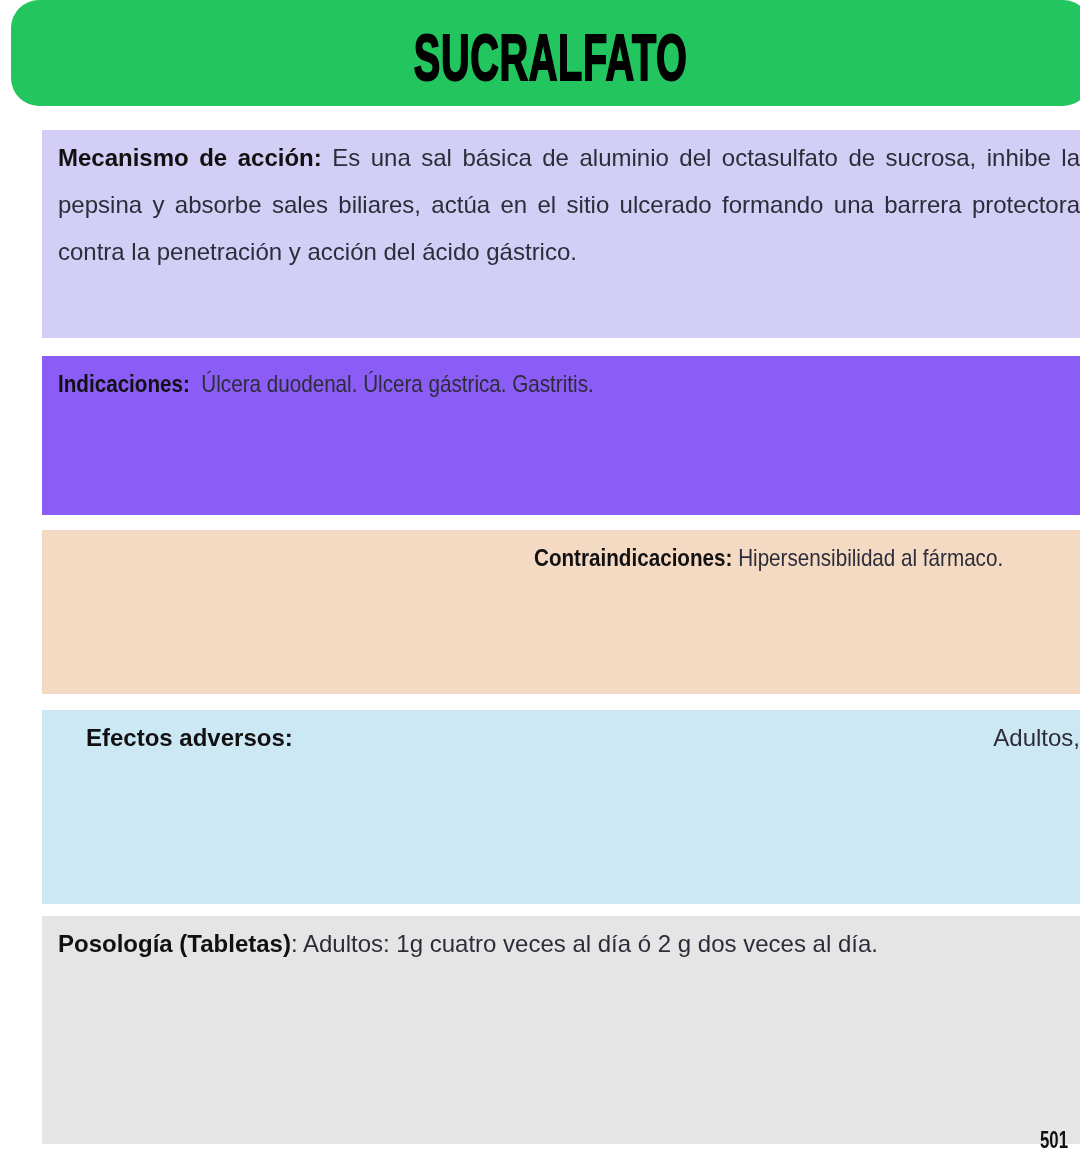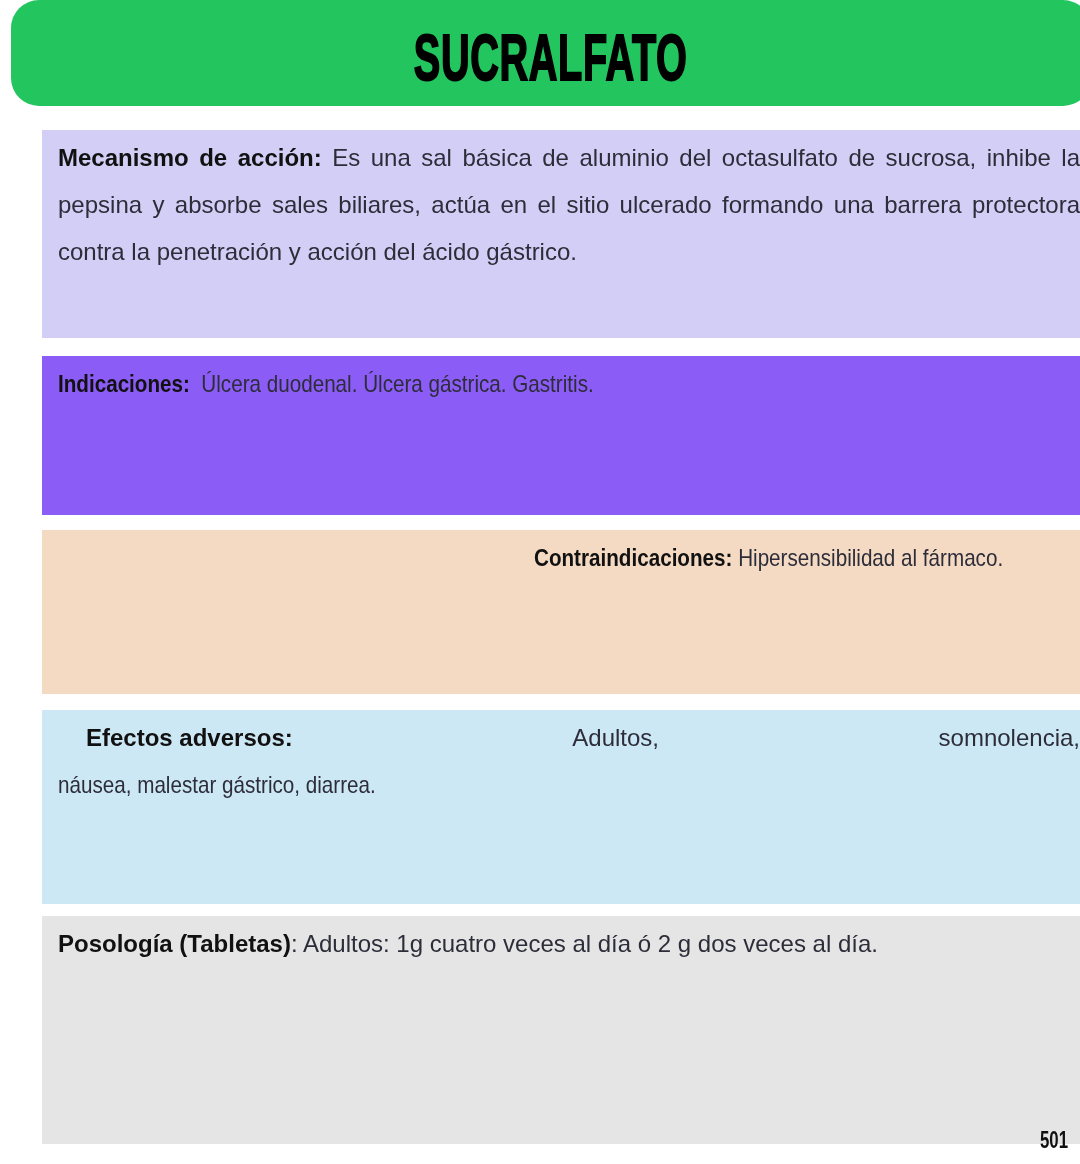--- a/index.html
+++ b/index.html
@@ -65,24 +65,20 @@
 <div class="box box-contra">
   <span class="cond-inner">
     <span class="label">Contraindicaciones:</span><span class="text" style="white-space: pre;"> Hipersensibilidad al fármaco.</span>
   </span>
 </div>
 
 <div class="box box-efectos">
   <div class="line-wide">
     <span class="label">Efectos adversos:</span>
     <span class="text">Adultos,</span>
-    <span class="text">somnolencia,</span>
-  </div>
-  <div>
-    <span class="cond-inner text">náusea, malestar gástrico, diarrea.</span>
   </div>
 </div>
 
 <div class="box box-poso">
   <span class="label">Posología (Tabletas)</span><span class="text">: Adultos: 1g cuatro veces al día ó 2 g dos veces al día.</span>
 </div>
 
 <div class="page-number">501</div>
 
 </body></html>

